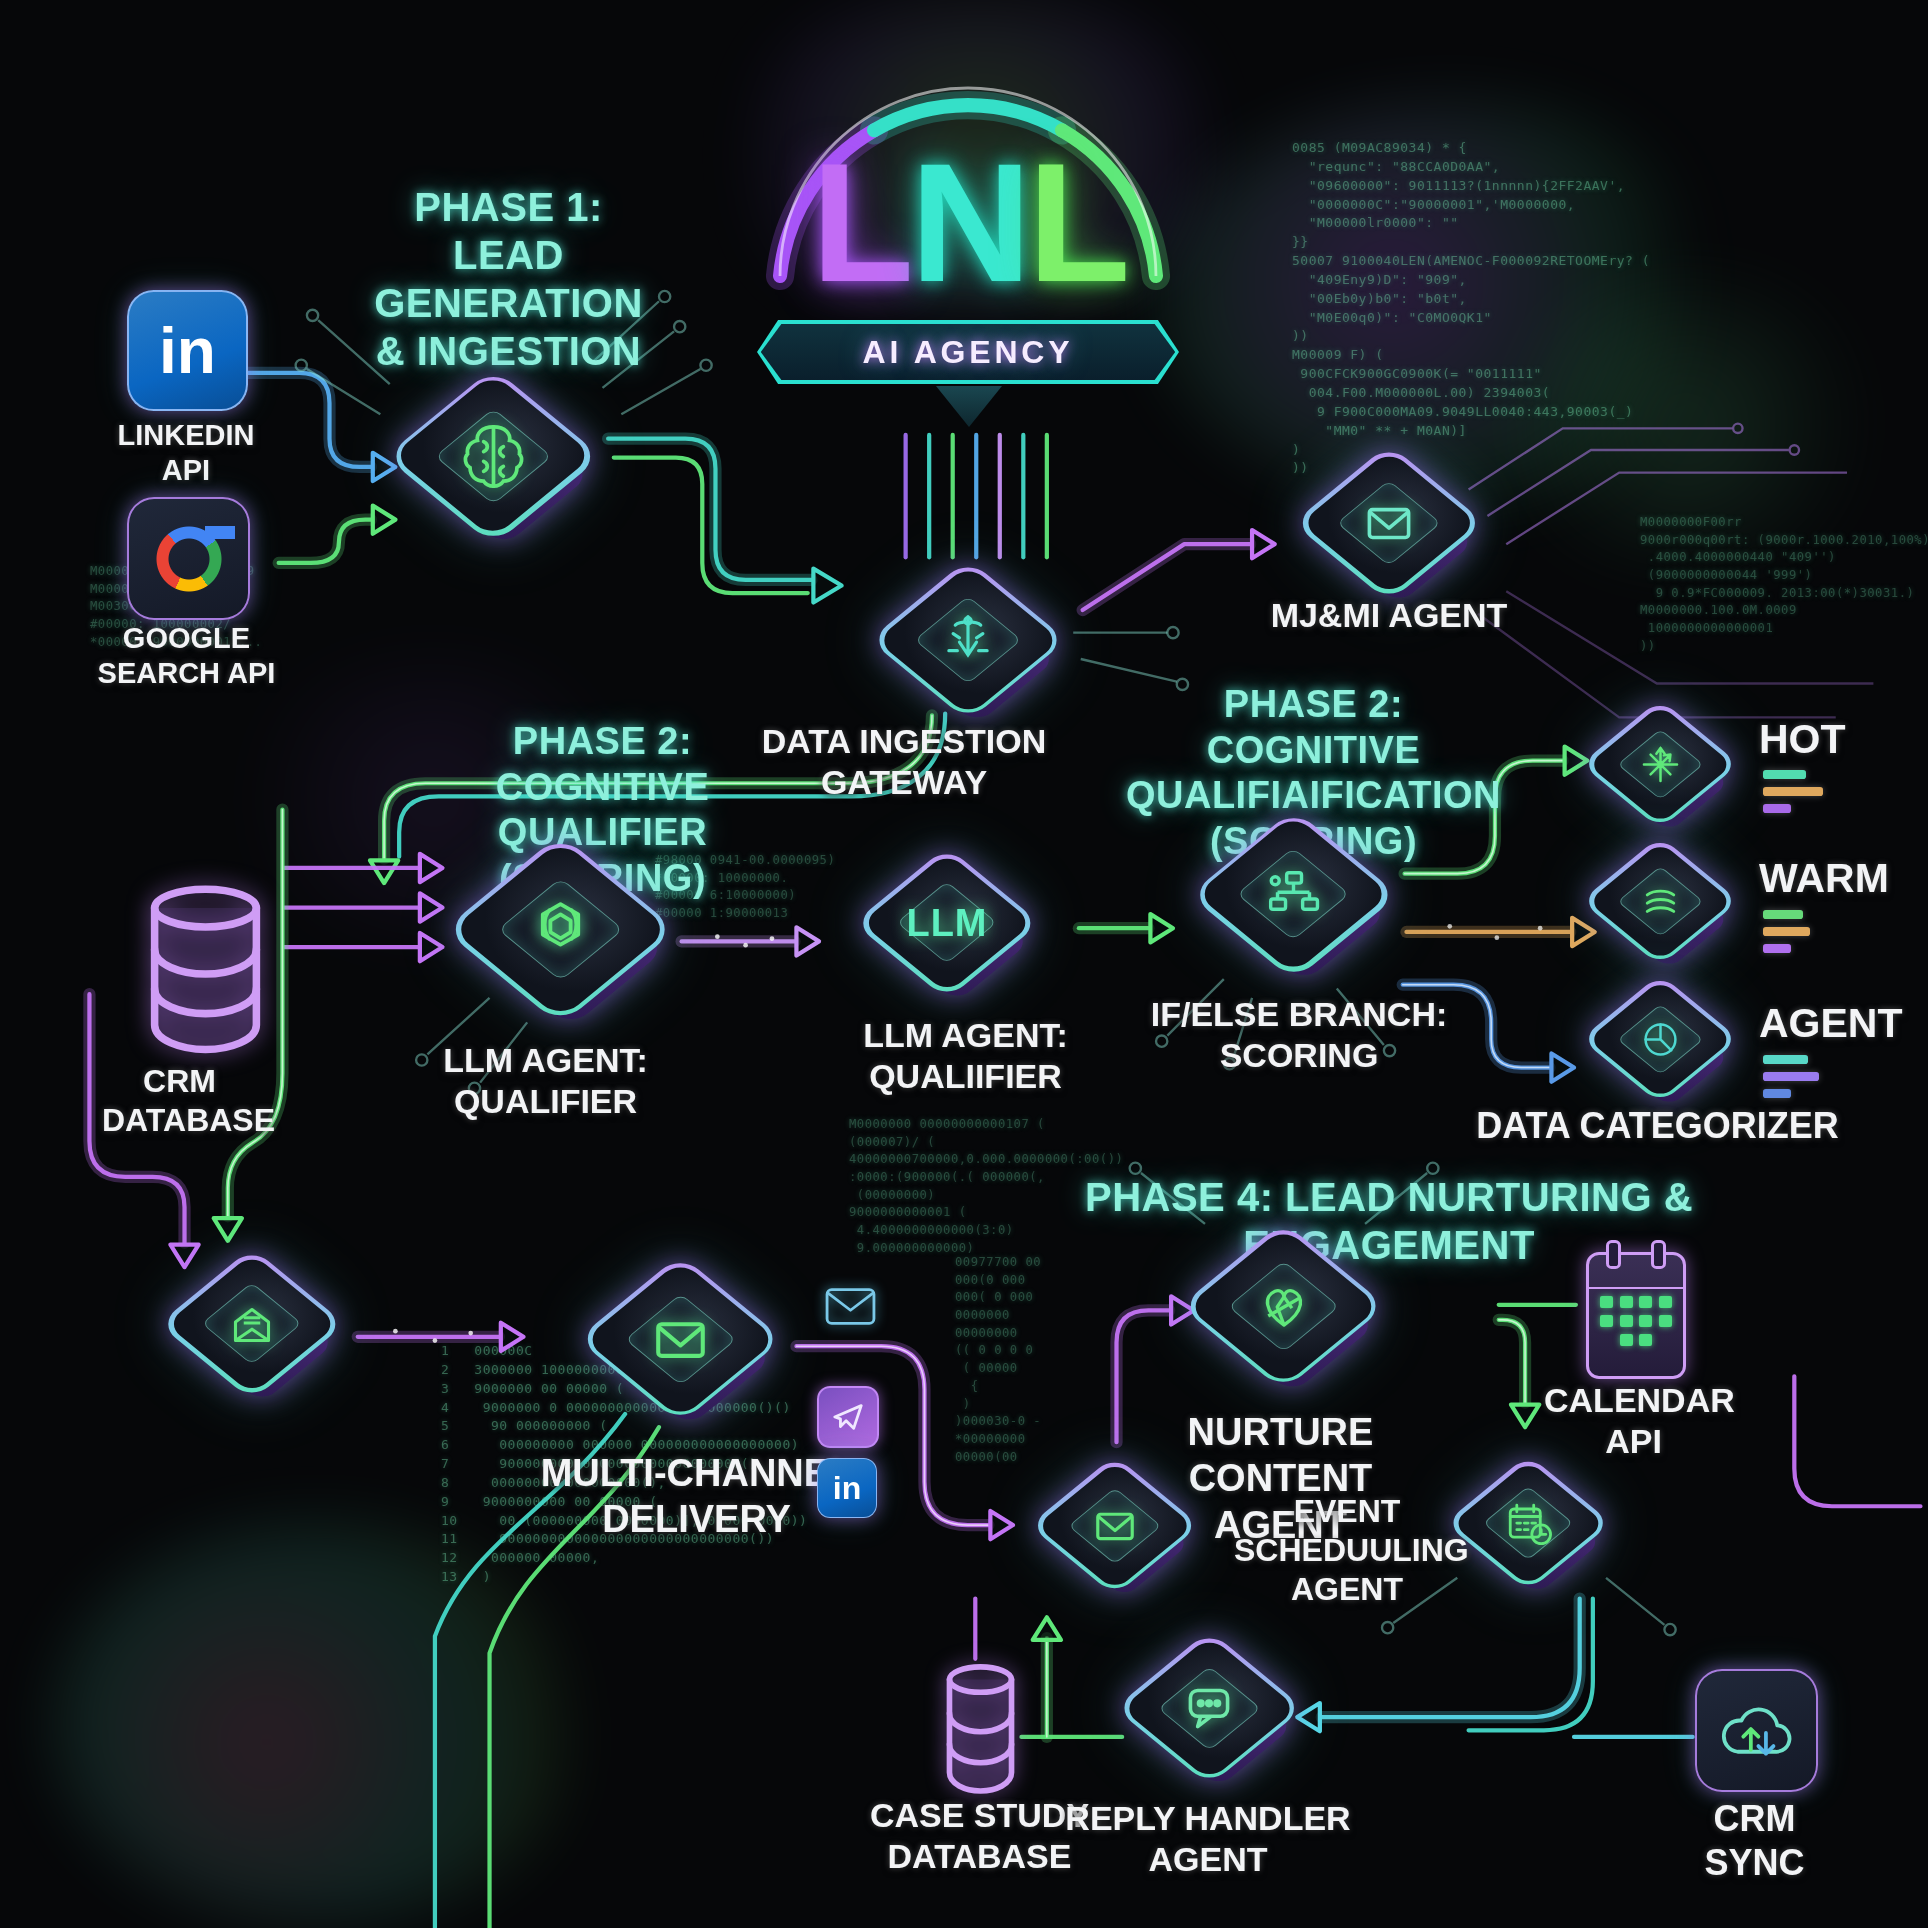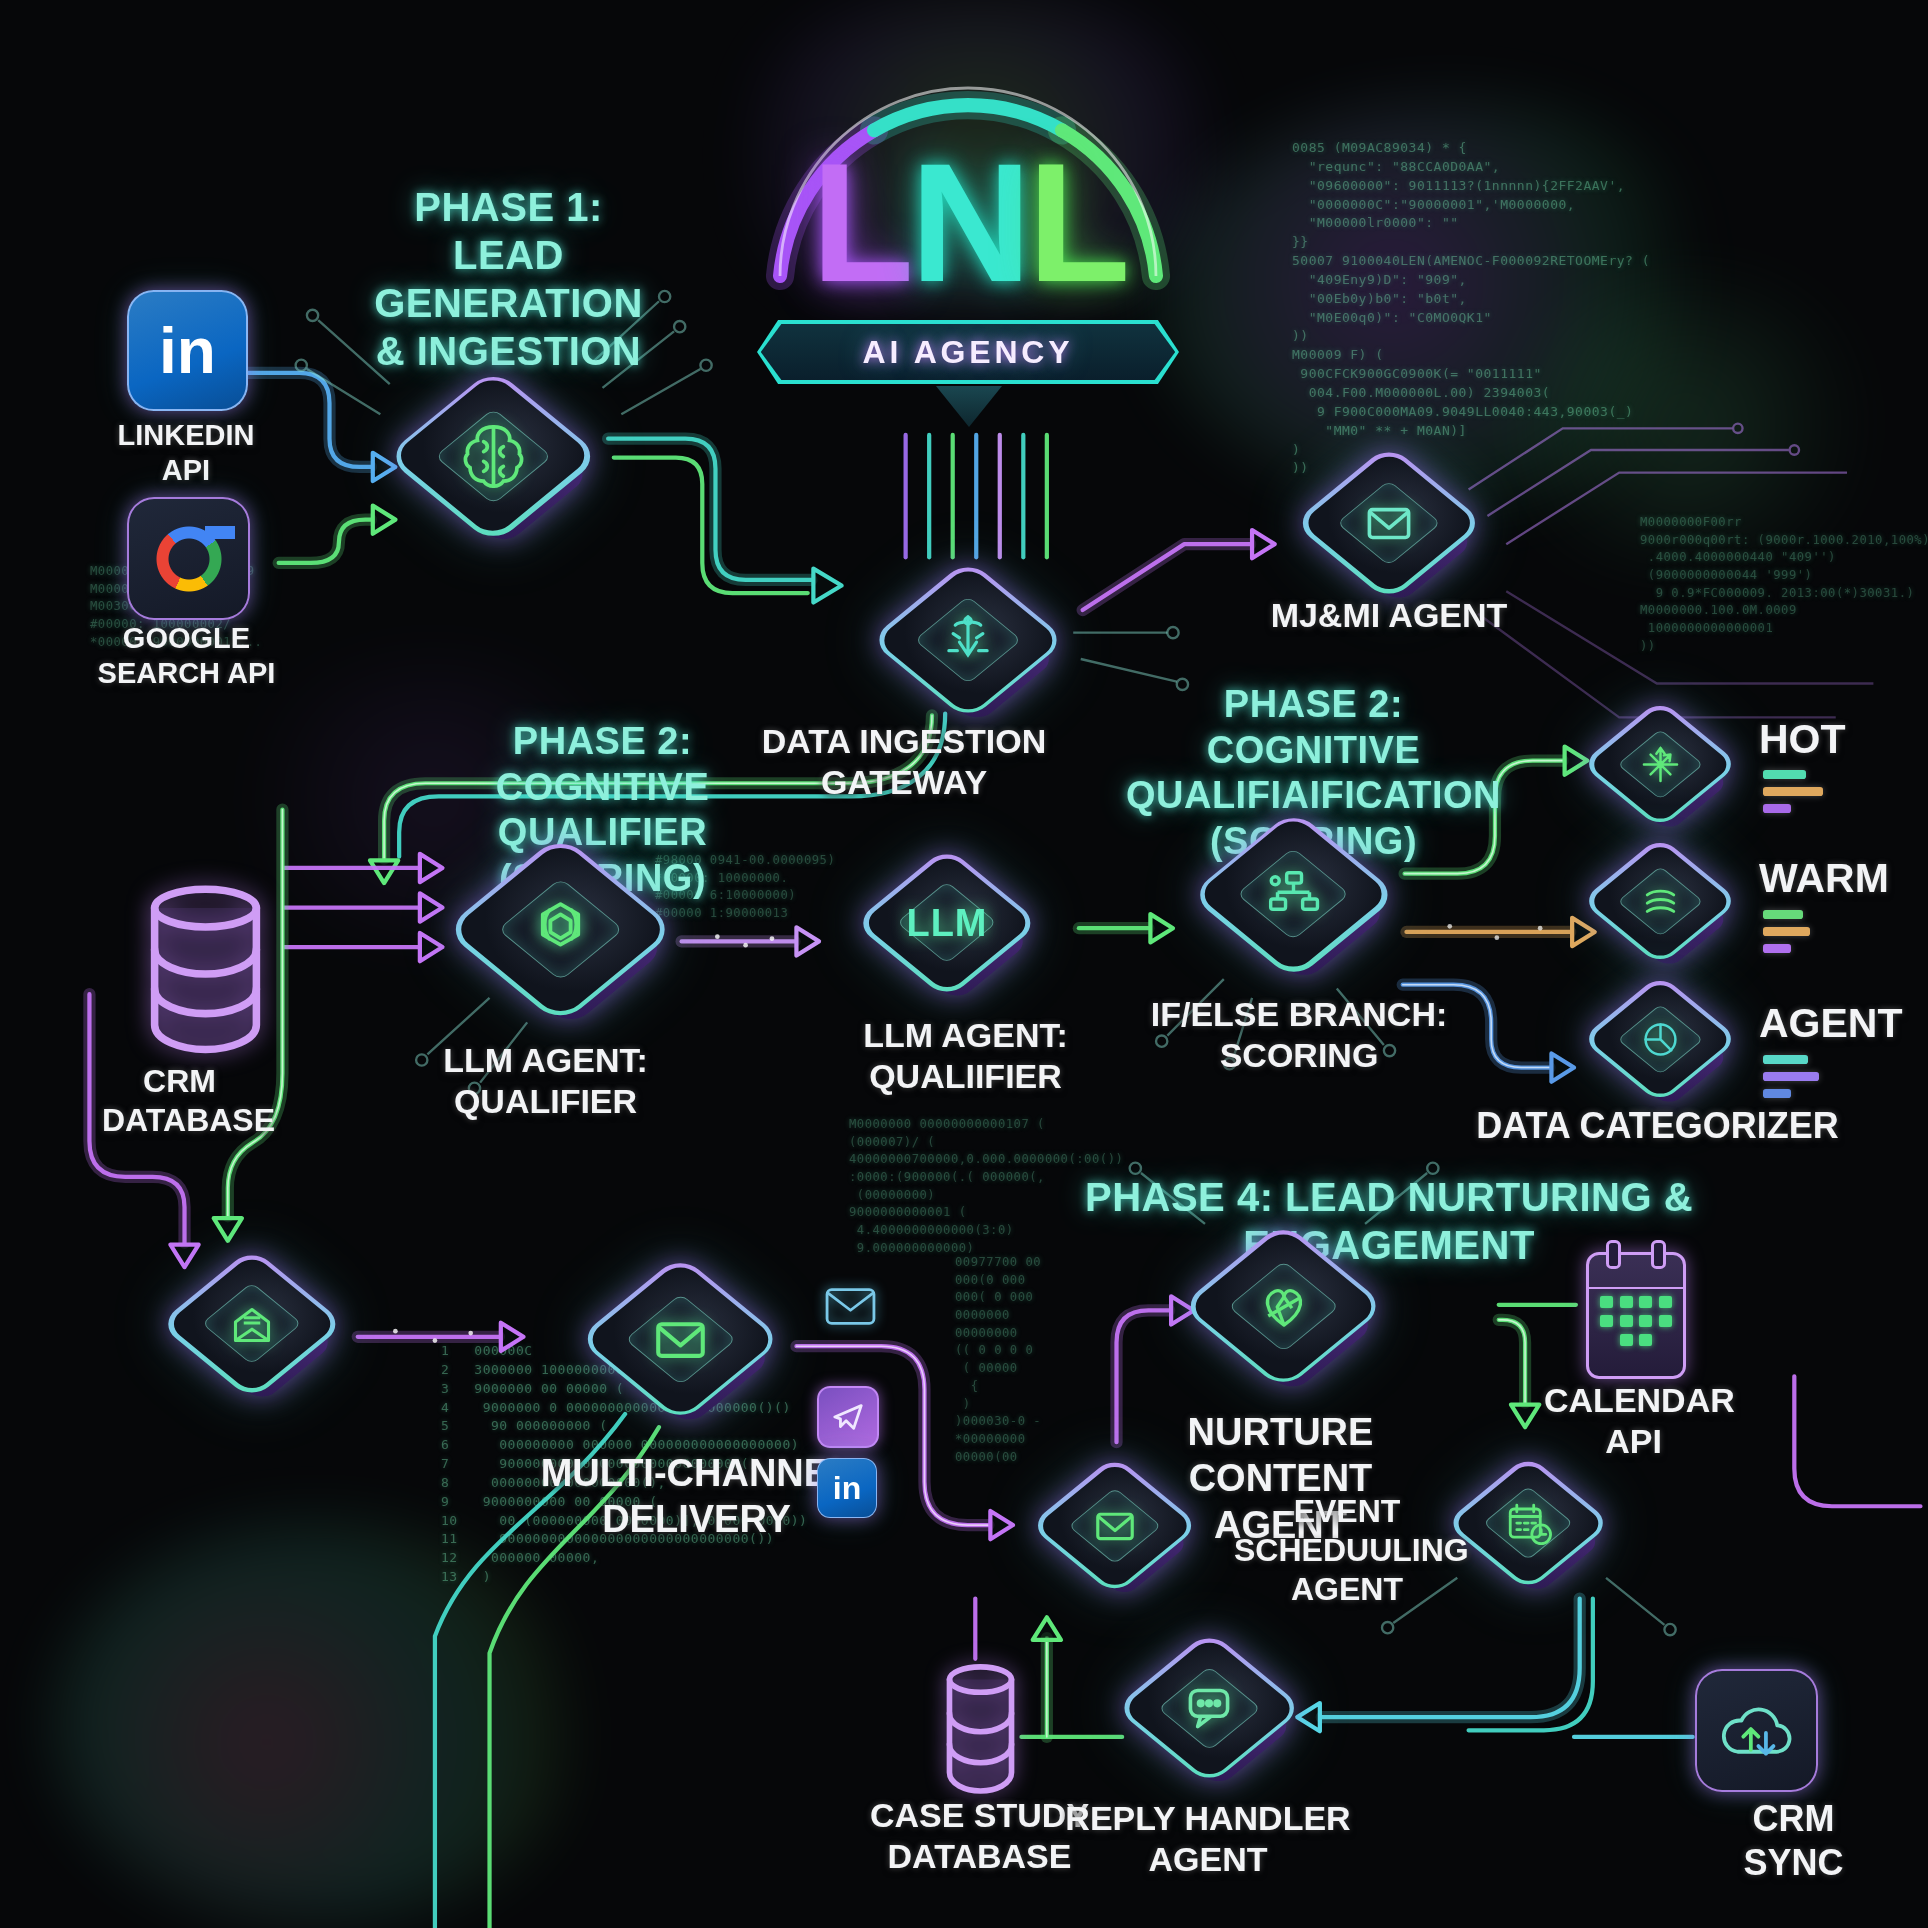--- a/index.html
+++ b/index.html
@@ -673,16 +673,16 @@
   <div class="lbl" style="left:1043px;top:1798px;width:330px;font-size:34px;">REPLY HANDLER
 AGENT</div>
 
   <div class="appicon" style="left:1695px;top:1669px;width:119px;height:119px;">
     <svg width="83" height="68" viewBox="0 0 88 72" fill="none" stroke-linecap="round" stroke-linejoin="round">
       <path d="M24 58 h40 a14 14 0 0 0 2-28 a20 20 0 0 0-38-5 a14 14 0 0 0-4 33 Z" stroke="#6ee0c8" stroke-width="4"></path>
       <path d="M38 56 V34 m-8 8 l8-8 l8 8" stroke="#5fe87a" stroke-width="4"></path>
       <path d="M54 38 V60 m-8-8 l8 8 l8-8" stroke="#58b8e8" stroke-width="4"></path>
     </svg>
   </div>
-  <div class="lbl" style="left:1704px;top:1797px;width:179px;font-size:36px;">CRM SYNC</div>
+  <div class="lbl" style="left:1665px;top:1797px;width:179px;font-size:36px;">CRM SYNC</div>
 
 </div>
 
 
 </body></html>

